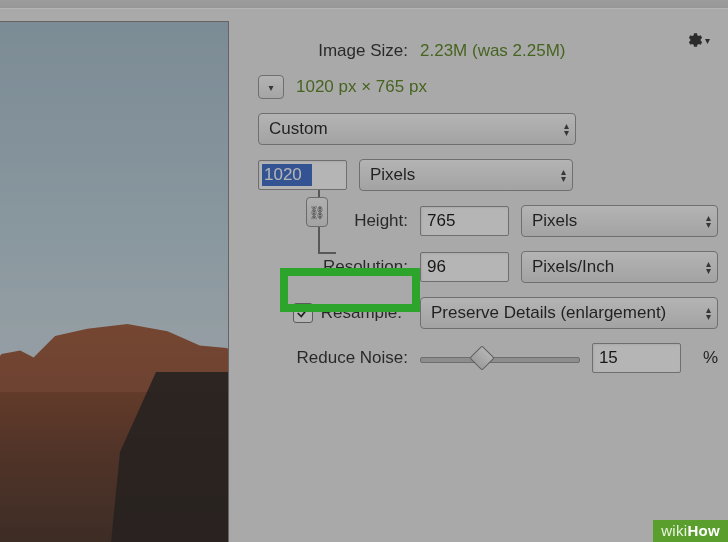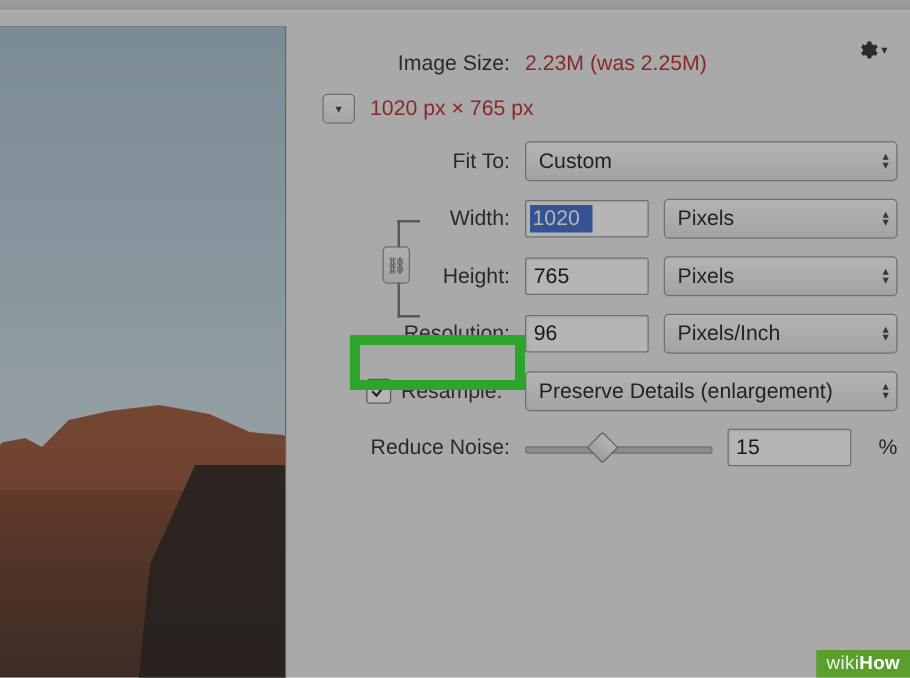--- a/index.html
+++ b/index.html
@@ -61,21 +61,21 @@
     display: flex;
     align-items: center;
     margin-bottom: 14px;
     column-gap: 12px;
   }
   .label {
     flex: 0 0 150px;
     text-align: right;
     color: #1c1c1c;
   }
-  .static { color:#b91c1c; }
+  .static { color:#4d7c0f; }
   .gear {
     position: absolute;
     top: 22px;
     right: 18px;
     font-size: 20px;
     color: #222;
     display:flex;
     align-items:center;
     cursor:pointer;
   }
@@ -105,21 +105,21 @@
   .select .updn {
     position:absolute; right:6px; top:50%; transform:translateY(-50%);
     font-size:10px; line-height:7px; color:#333;
     display:flex; flex-direction:column;
   }
   .select-wide { width: 282px; }
   .select-unit { width: 178px; }
   .select-resample { width: 278px; }
   input[type=text] {
     height: 30px;
-    width: 99px;
+    width: 89px;
     border: 1px solid #8e8e8e;
     border-radius: 2px;
     background:#fff;
     font-size: 17px;
     padding: 0 6px;
     box-shadow: inset 1px 1px 2px rgba(0,0,0,.08);
     box-sizing: border-box;
   }
   .selwrap {
     position: relative;
@@ -259,34 +259,32 @@
     </div>
 
     <div class="row">
       <div class="dimbtn">
         <span>▾</span>
       </div>
       <div class="static">1020 px  ×  765 px</div>
     </div>
 
     <div class="row">
-      <div class="label">Fit To:</div>
       <div class="select select-wide">
         <span>Custom</span>
         <span class="updn">▴<br>▾</span>
       </div>
     </div>
 
     <div class="linkbracket"></div>
     <div class="linkicon">
       <span>⛓</span>
     </div>
 
     <div class="row">
-      <div class="label" style="flex-basis:150px;">Width:</div>
       <span class="selwrap">
         <input type="text" value="1020" style="">
         <span class="hilite"></span>
         <span class="txt">1020</span>
       </span>
       <div class="select select-unit">
         <span>Pixels</span>
         <span class="updn">▴<br>▾</span>
       </div>
     </div>

